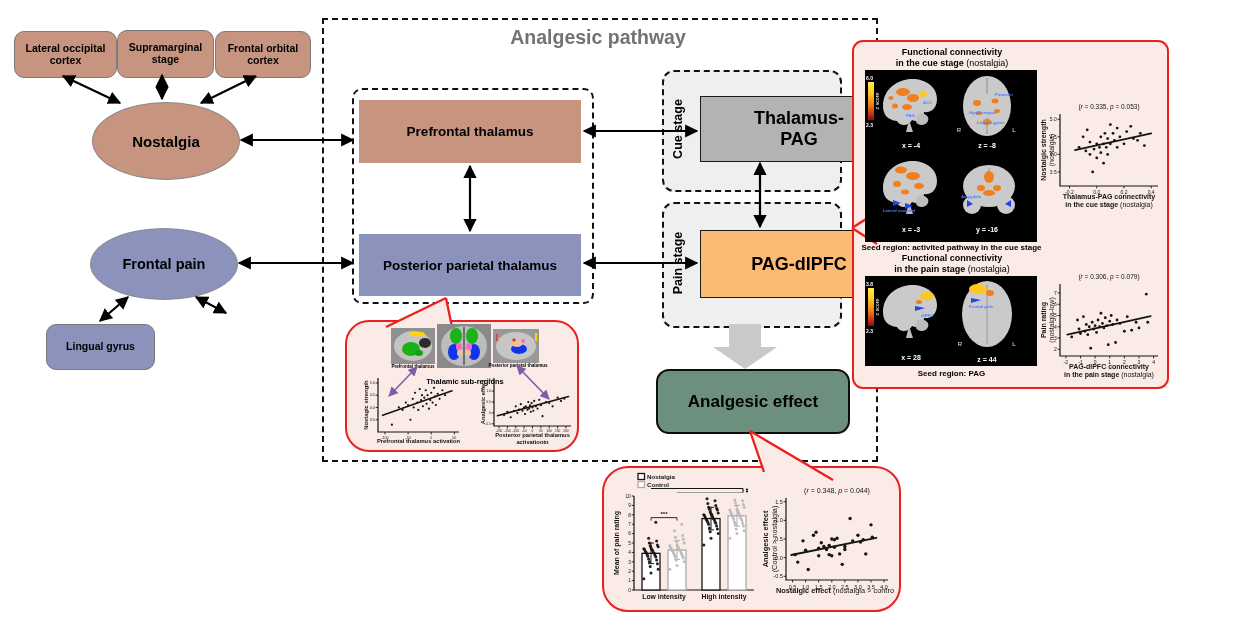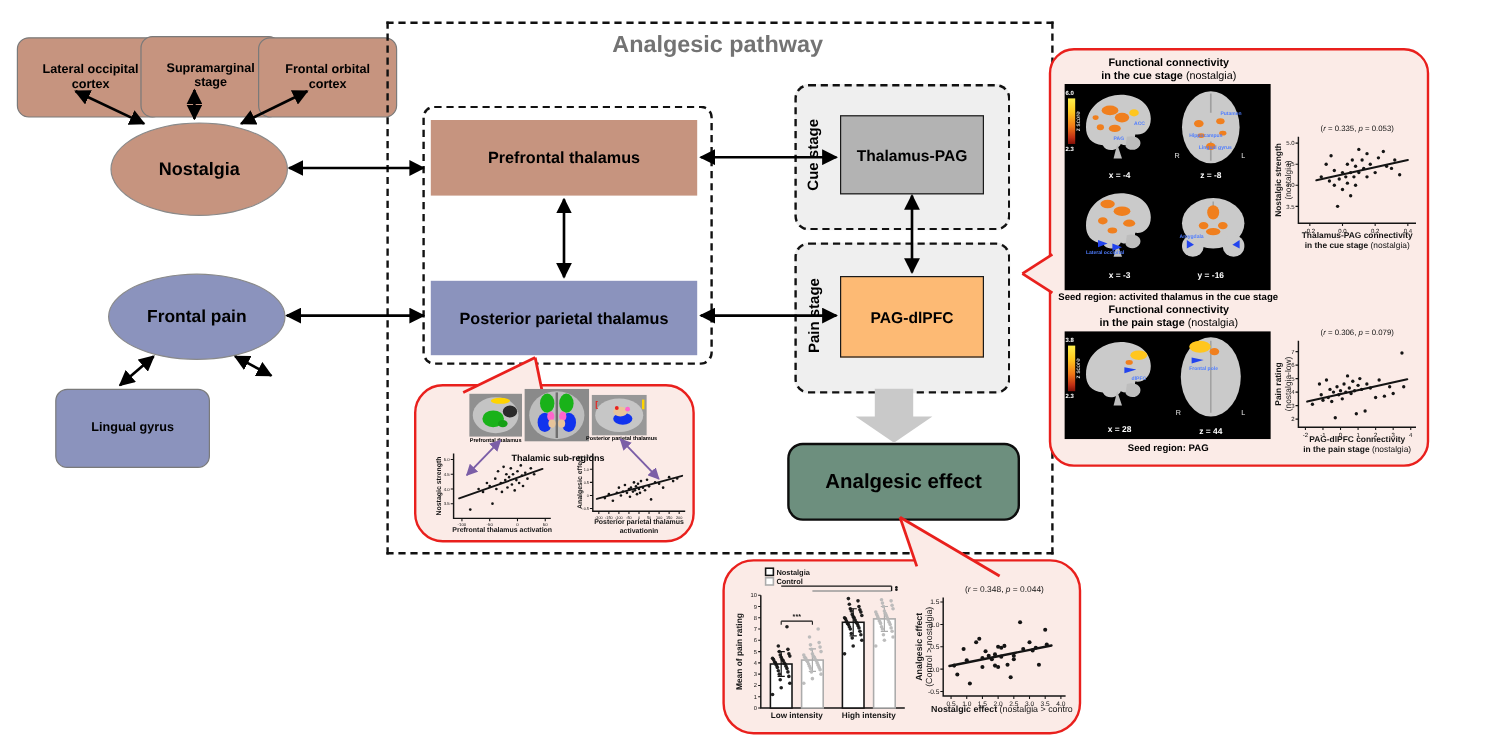--- a/index.html
+++ b/index.html
@@ -1,31 +1,31 @@
 <!DOCTYPE html>
 <html><head>
 <meta charset="utf-8">
 <style>
   html,body{margin:0;padding:0;background:#fff;font-family:"Liberation Sans",sans-serif;}
   #canvas{position:relative;width:1238px;height:630px;background:#fff;overflow:hidden;}
   .abs{position:absolute;}
   svg{display:block;}
   .bx{position:absolute;border:1.5px solid #7A7A7A;border-radius:10px;display:flex;align-items:center;justify-content:center;
-      text-align:center;font-weight:bold;font-size:10.5px;line-height:1.12;color:#000;padding:12px;}
+      text-align:center;font-weight:bold;font-size:10.5px;line-height:1.12;color:#000;padding:2px;}
   .brown{background:#C6947F;}
   .blue{background:#8B93BD;}
   .el{position:absolute;border-radius:50%;border:1.5px solid #8A8A8A;display:flex;align-items:center;justify-content:center;
       text-align:center;font-weight:bold;color:#000;}
   .dashed-outer{position:absolute;border:2.2px dashed #111;}
   .dashed-inner{position:absolute;border:2px dashed #111;border-radius:10px;}
   .stage{position:absolute;background:#EFEFEF;border:2px dashed #111;border-radius:12px;}
   .vtext{position:absolute;display:flex;align-items:center;justify-content:center;}
   .vtext span{transform:rotate(-90deg);white-space:nowrap;font-weight:bold;font-size:12.5px;color:#000;}
   .fillbox{position:absolute;display:flex;align-items:center;justify-content:center;text-align:center;font-weight:bold;color:#000;}
-  .graybox{border:1.6px solid #1A1A1A;font-size:13px;}
+  .graybox{border:1.6px solid #1A1A1A;font-size:18px;padding-left:39px;}
   .title{position:absolute;font-weight:bold;font-size:19.5px;color:#737373;text-align:center;}
   .callout{position:absolute;background:#FBEBE7;border:2.5px solid #E9201D;}
   .c4{position:absolute;z-index:4;}
   .thumb-label{font-weight:bold;color:#000;text-align:center;line-height:1.1;}
   .rp-title{text-align:center;font-size:9px;color:#000;line-height:1.25;}
   .b{font-weight:bold;}
   .seed{text-align:center;font-weight:bold;font-size:8px;color:#000;}
   .panel{position:absolute;z-index:4;}
   .blue-lbl{fill:#4F7DFF;font-size:4.2px;font-weight:bold;}
   .coord{fill:#FFF;font-size:7px;font-weight:bold;text-anchor:middle;}
@@ -511,21 +511,21 @@
           <circle cx="110.30769230769229" cy="55.13636363636365" r="1.7" fill="#141414"></circle>
           <line x1="29.23076923076923" y1="73.02727272727273" x2="114.23076923076923" y2="55.88181818181819" stroke="#141414" stroke-width="2" stroke-linecap="round"></line>
           <text x="75" y="11" text-anchor="middle" font-size="7" fill="#141414"><tspan>(</tspan><tspan font-style="italic">r</tspan><tspan> = 0.348, </tspan><tspan font-style="italic">p</tspan><tspan> = 0.044)</tspan></text>
           <text x="75" y="111" text-anchor="middle" font-size="7.4" fill="#141414"><tspan font-weight="bold">Nostalgic effect </tspan><tspan font-weight="normal">(nostalgia &gt; control)</tspan></text>
           <text x="6" y="57" text-anchor="middle" font-size="7.4" fill="#141414" transform="rotate(-90 6 57)"><tspan font-weight="bold">Analgesic effect</tspan></text>
           <text x="14.9" y="57" text-anchor="middle" font-size="7.4" fill="#141414" transform="rotate(-90 14.9 57)"><tspan font-weight="normal">(Control &gt; nostalgia)</tspan></text>
         </svg>
       </div>
   </div>
 
-  <div class="callout" style="left:874px;top:40px;width:313px;height:345px;border-radius:21px">
+  <div class="callout" style="left:852px;top:40px;width:313px;height:345px;border-radius:11px">
     <div class="rp-title c4" style="left:8px;top:5px;width:180px">
       <div><span class="b">Functional connectivity</span></div>
       <div><span class="b">in the cue stage</span> <span>(nostalgia)</span></div>
     </div>
 
     <svg class="panel" style="left:11px;top:28px" width="172" height="172">
       <rect width="172" height="172" fill="#000"></rect>
       <g transform="translate(14,6)">
         <path d="M4,30C4,12 20,3 33,3C47,3 58,11 58,23C58,32 52,37 45,36C45,43 39,47 33,44C30,50 21,51 18,45C8,44 4,38 4,30Z" fill="#CACACA"></path>
         <path d="M38,38C45,36 51,40 49,45C47,50 39,50 37,46Z" fill="#BDBDBD"></path>
@@ -585,21 +585,21 @@
       </g>
       <text x="122" y="162" class="coord">y = -16</text>
     </svg>
     <div class="cbar" style="left:12px;top:32px">
       <span class="cb-top">6.0</span>
       <div class="cb-bar"></div>
       <span class="cb-bot">2.3</span>
       <span class="cb-lbl">z score</span>
     </div>
 
-    <div class="seed c4" style="left:0;top:201px;width:195px">Seed region: activited thalamus in the cue stage</div>
+    <div class="seed c4" style="left:0;top:201px;width:195px">Seed region: activited pathway in the cue stage</div>
 
     <div class="rp-title c4" style="left:8px;top:211px;width:180px">
       <div><span class="b">Functional connectivity</span></div>
       <div><span class="b">in the pain stage</span> <span>(nostalgia)</span></div>
     </div>
 
     <svg class="panel" style="left:11px;top:234px" width="172" height="90">
       <rect width="172" height="90" fill="#000"></rect>
       <g transform="translate(14,6)">
         <path d="M4,30C4,12 20,3 33,3C47,3 58,11 58,23C58,32 52,37 45,36C45,43 39,47 33,44C30,50 21,51 18,45C8,44 4,38 4,30Z" fill="#CACACA"></path>

